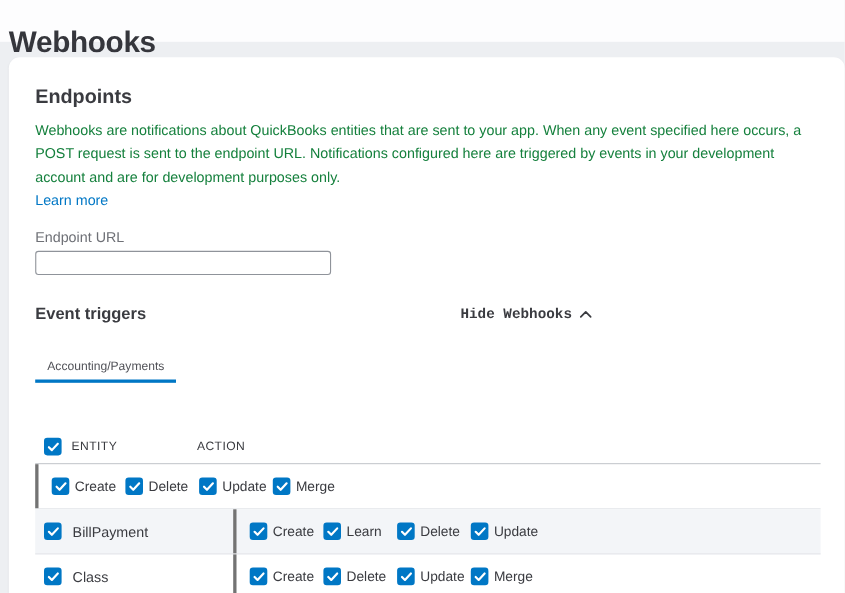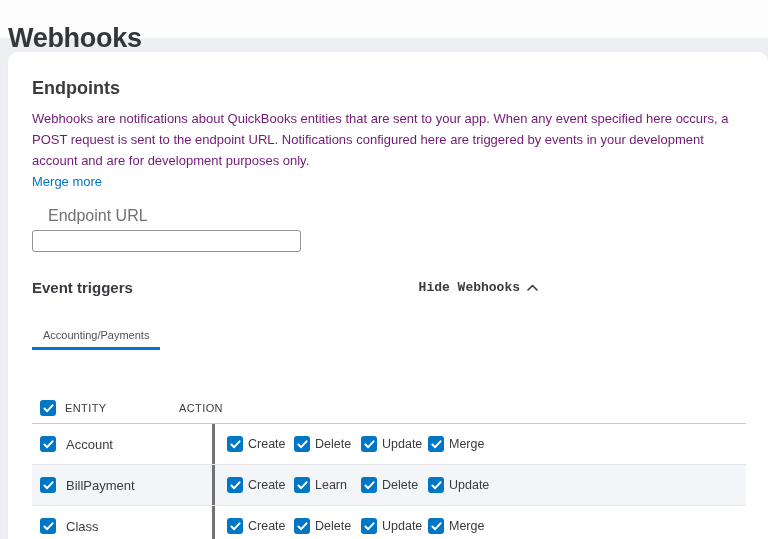--- a/index.html
+++ b/index.html
@@ -31,37 +31,36 @@
   }
   .section-heading {
     font-size: 18px;
     font-weight: 700;
     color: #3a3b40;
   }
   .description {
     margin-top: 9px;
     font-size: 13px;
     line-height: 21px;
-    color: #701a75;
+    color: #15803d;
     width: 716px;
   }
   .learn-more {
     display: inline-block;
     margin-top: 3px;
     font-size: 13px;
     color: #0077c5;
     text-decoration: none;
     cursor: pointer;
   }
   .field-label {
     display: block;
     margin-top: 17px;
-    font-size: 16px;
+    font-size: 13px;
     color: #6e7076;
-    margin-left: 16px;
   }
   .url-input {
     display: block;
     margin-top: 5px;
     width: 269px;
     height: 22px;
     border: 1px solid #8f939a;
     border-radius: 3px;
     font-size: 13px;
     padding: 0 6px;
@@ -167,21 +166,21 @@
 <body>
 
 <div class="page-header">
   <h1 class="page-title">Webhooks</h1>
 </div>
 
 <div class="card">
 
   <h2 class="section-heading">Endpoints</h2>
   <p class="description">Webhooks are notifications about QuickBooks entities that are sent to your app. When any event specified here occurs, a POST request is sent to the endpoint URL. Notifications configured here are triggered by events in your development account and are for development purposes only.</p>
-  <a class="learn-more">Merge more</a>
+  <a class="learn-more">Learn more</a>
 
   <label class="field-label">Endpoint URL</label>
   <input class="url-input" type="text" placeholder="" style="">
 
   <div class="event-row">
     <h3 class="event-heading">Event triggers</h3>
     <button class="hide-webhooks">
       <span>Hide Webhooks</span>
       <span class="chevron-up">
         <svg width="11" height="7" viewBox="0 0 11 7">
@@ -202,28 +201,20 @@
           <svg width="11" height="9" viewBox="0 0 12 10">
               <path d="M1.5 5 L4.5 8 L10.5 1.5" stroke="#ffffff" stroke-width="2.2" fill="none" stroke-linecap="round" stroke-linejoin="round"></path>
             </svg>
         </span>
         <span class="col-label">ENTITY</span>
       </div>
       <span class="col-label">ACTION</span>
     </div>
     <div id="tbody">
   <div class="trow">
-    <div class="entity-cell">
-      <span class="cb">
-        <svg width="11" height="9" viewBox="0 0 12 10">
-                <path d="M1.5 5 L4.5 8 L10.5 1.5" stroke="#ffffff" stroke-width="2.2" fill="none" stroke-linecap="round" stroke-linejoin="round"></path>
-              </svg>
-      </span>
-      <span class="entity-label">Account</span>
-    </div>
     <div class="action-cell">
   <div class="action-item">
     <span class="cb">
       <svg width="11" height="9" viewBox="0 0 12 10">
                   <path d="M1.5 5 L4.5 8 L10.5 1.5" stroke="#ffffff" stroke-width="2.2" fill="none" stroke-linecap="round" stroke-linejoin="round"></path>
                 </svg>
     </span>
     <span class="action-label">Create</span>
   </div>
 

